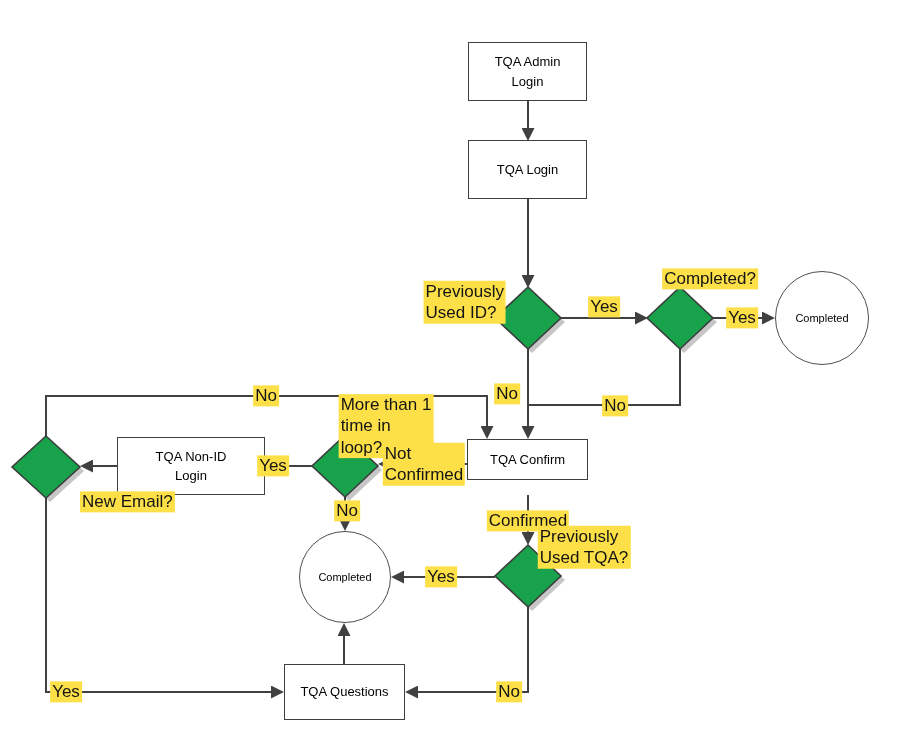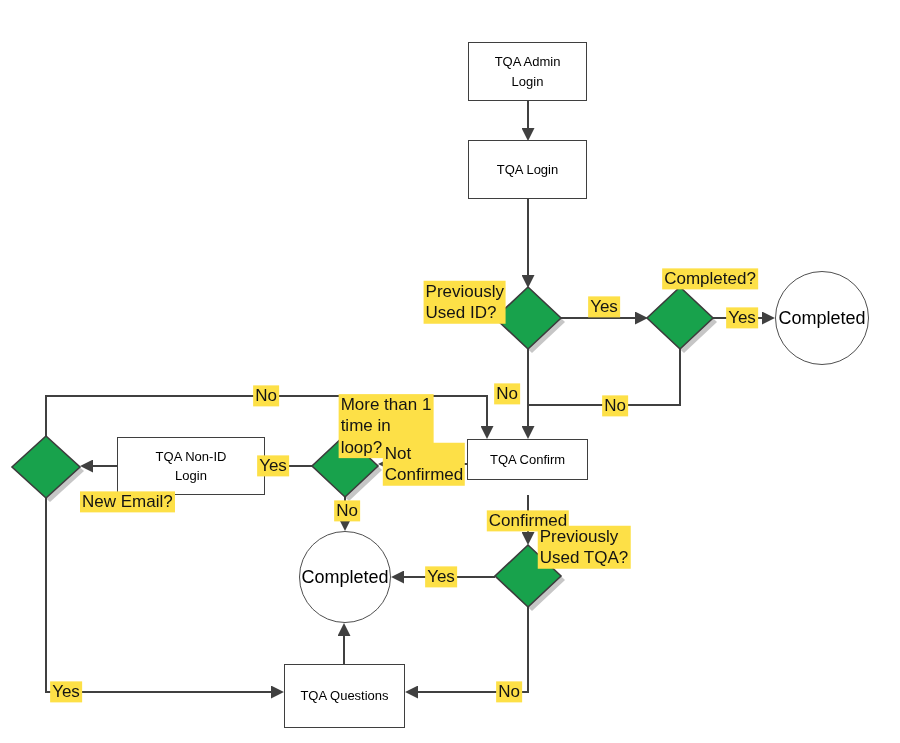--- a/index.html
+++ b/index.html
@@ -35,21 +35,21 @@
     border: 1.5px solid #3f3f3f;
     font-weight: normal;
     font-size: 13px;
     color: #000000;
     line-height: 1.5;
   }
   .node.circle {
     border-radius: 50%;
     border-width: 1.2px;
     border-color: #4f4f4f;
-    font-size: 18px;
+    font-size: 11px;
   }
   .node-label { white-space: pre-line; }
   .edge-label {
     position: absolute;
     background: #fde047;
     font-size: 17px;
     color: #141414;
     white-space: pre-line;
     text-align: left;
     line-height: 1.25;
@@ -116,21 +116,21 @@
       <div class="node box" style="left: 467px; top: 439px; width: 121px; height: 41px;">
         <span class="node-label">TQA Confirm</span>
       </div>
       <div class="node box" style="left: 117px; top: 437px; width: 148px; height: 58px;">
         <span class="node-label">TQA Non-ID
 Login</span>
       </div>
       <div class="node circle" style="left: 299px; top: 531px; width: 92px; height: 92px;">
         <span class="node-label">Completed</span>
       </div>
-      <div class="node box" style="left: 284px; top: 664px; width: 121px; height: 64px; justify-content: center;">
+      <div class="node box" style="left: 284px; top: 664px; width: 121px; height: 56px; justify-content: center;">
         <span class="node-label">TQA Questions</span>
       </div>
     </div>
   <div id="label-layer">
       <div class="edge-label anchor-right" style="left: 506px; top: 302px;">Previously
 Used ID?</div>
       <div class="edge-label anchor-center" style="left: 710px; top: 279px;">Completed?</div>
       <div class="edge-label anchor-center" style="left: 604px; top: 307px;">Yes</div>
       <div class="edge-label anchor-center" style="left: 742px; top: 318px;">Yes</div>
       <div class="edge-label anchor-center" style="left: 507px; top: 394px;">No</div>

